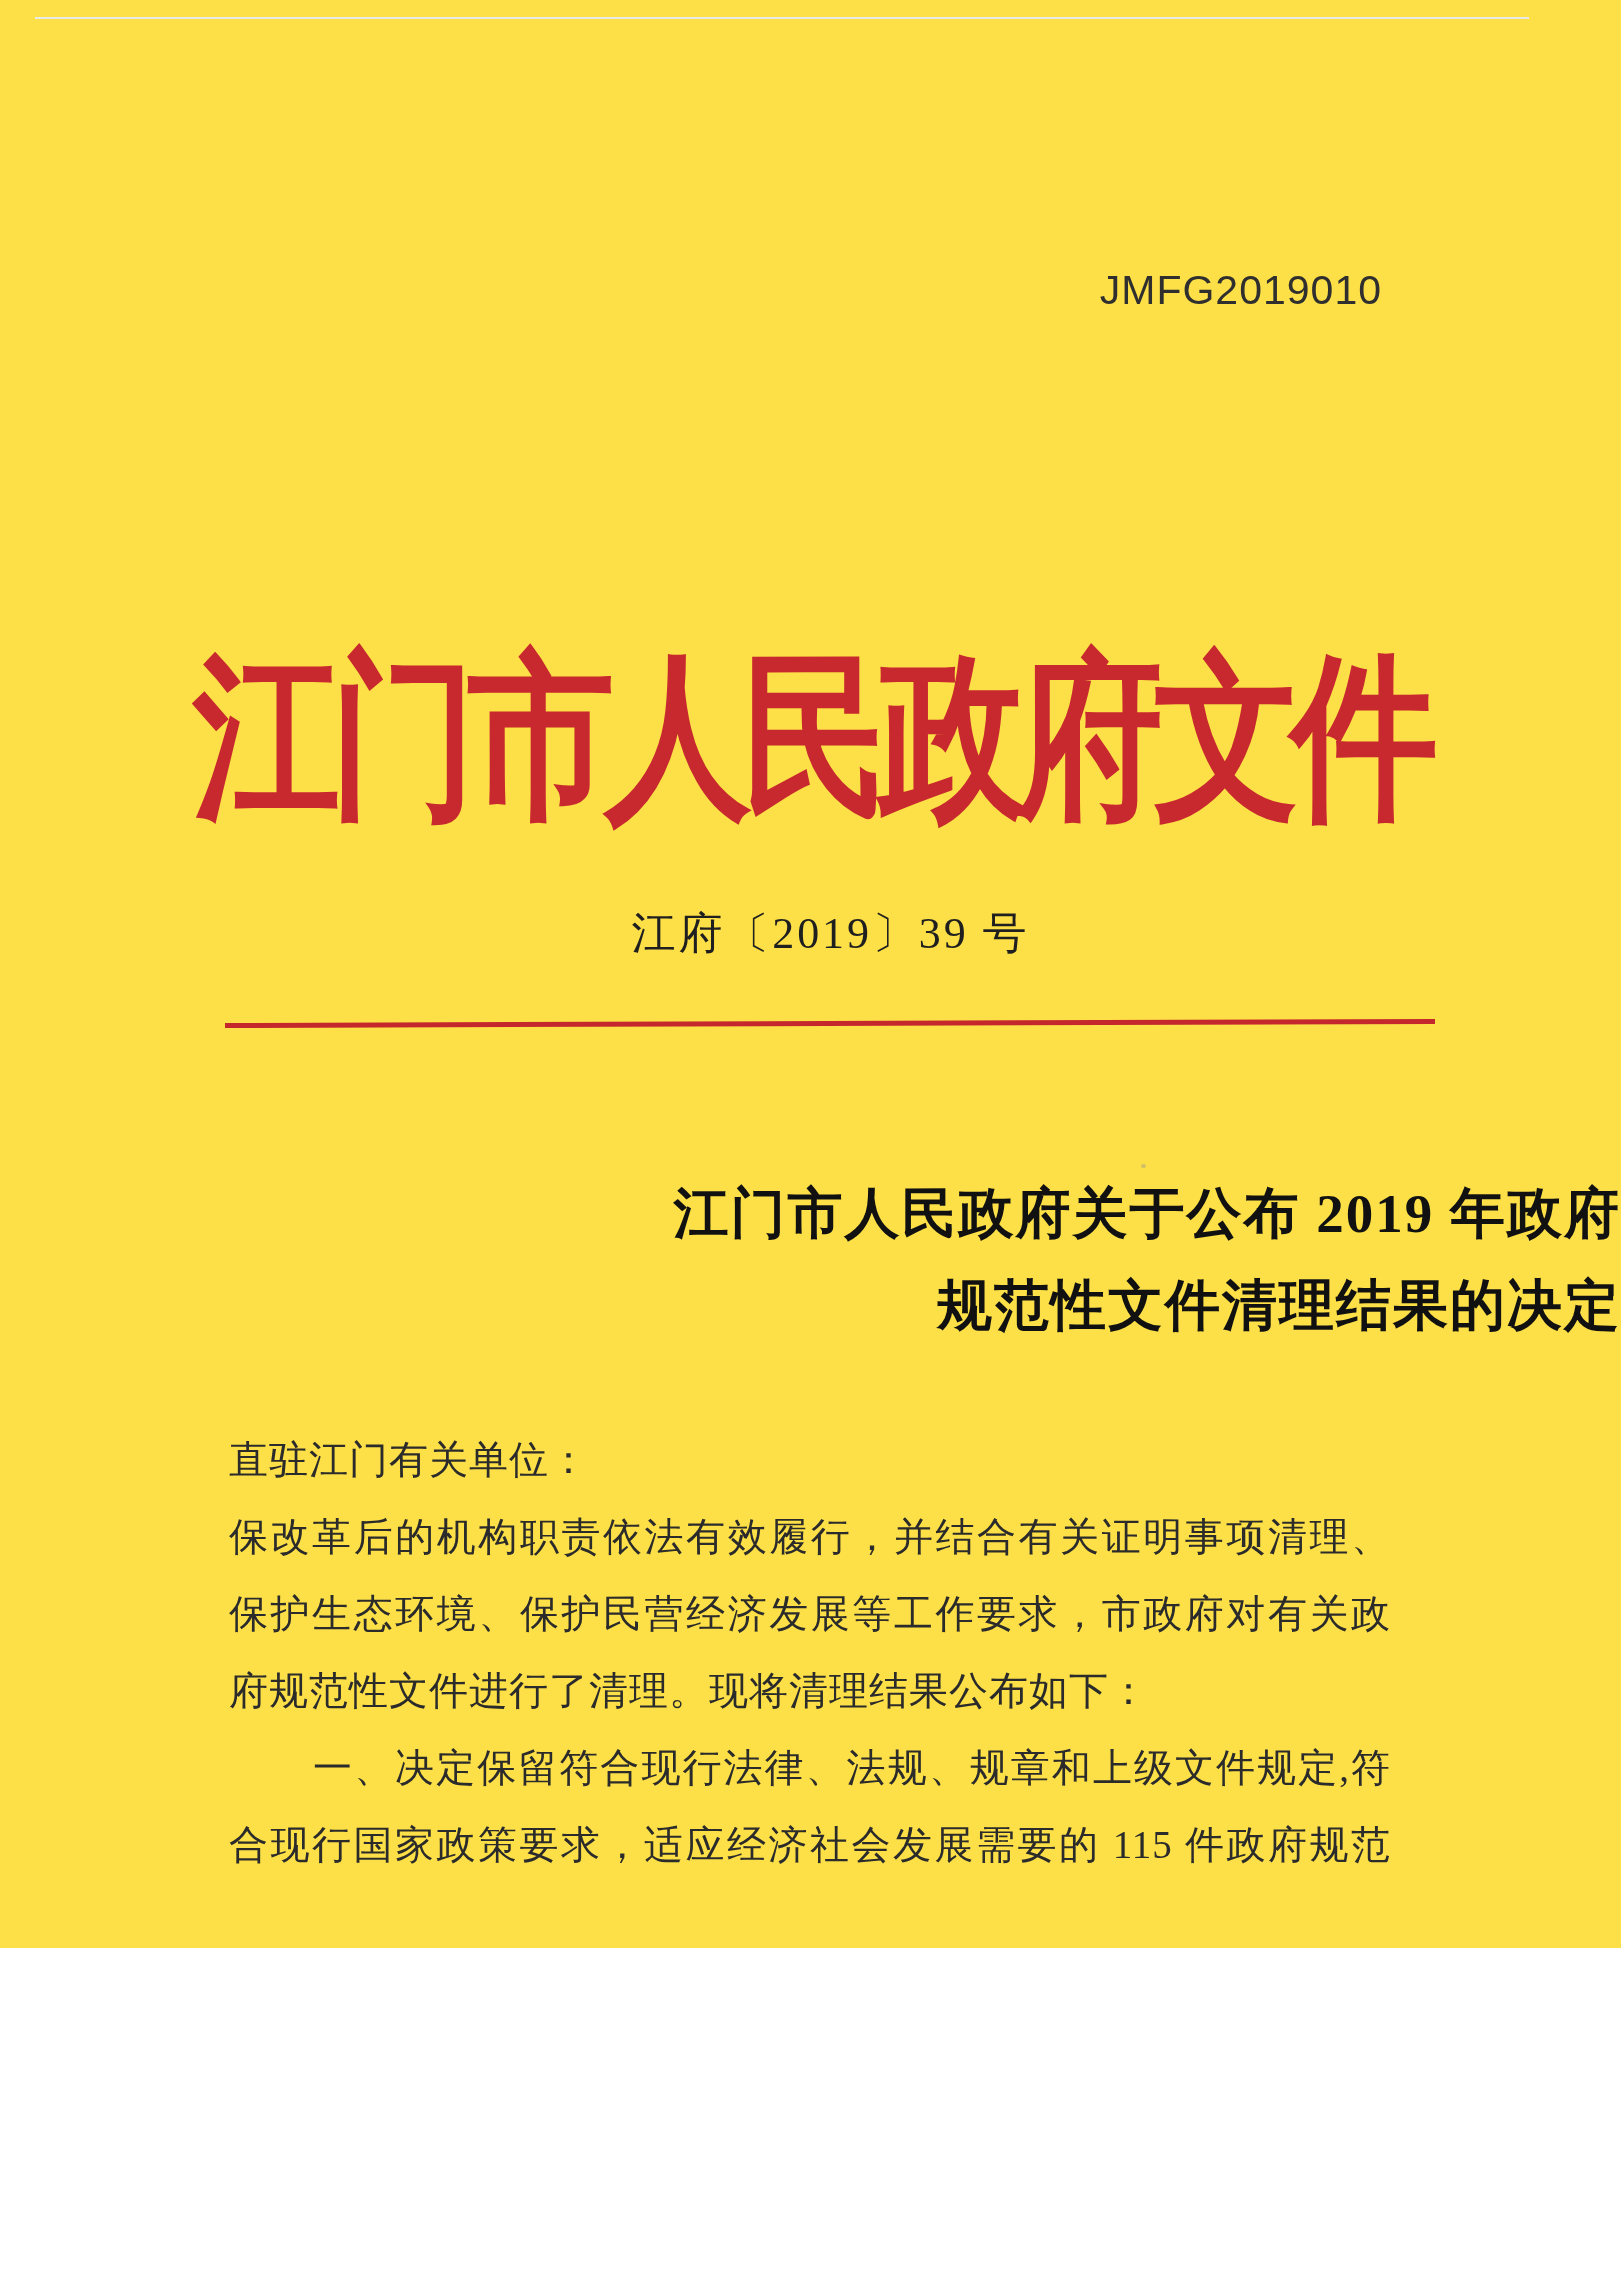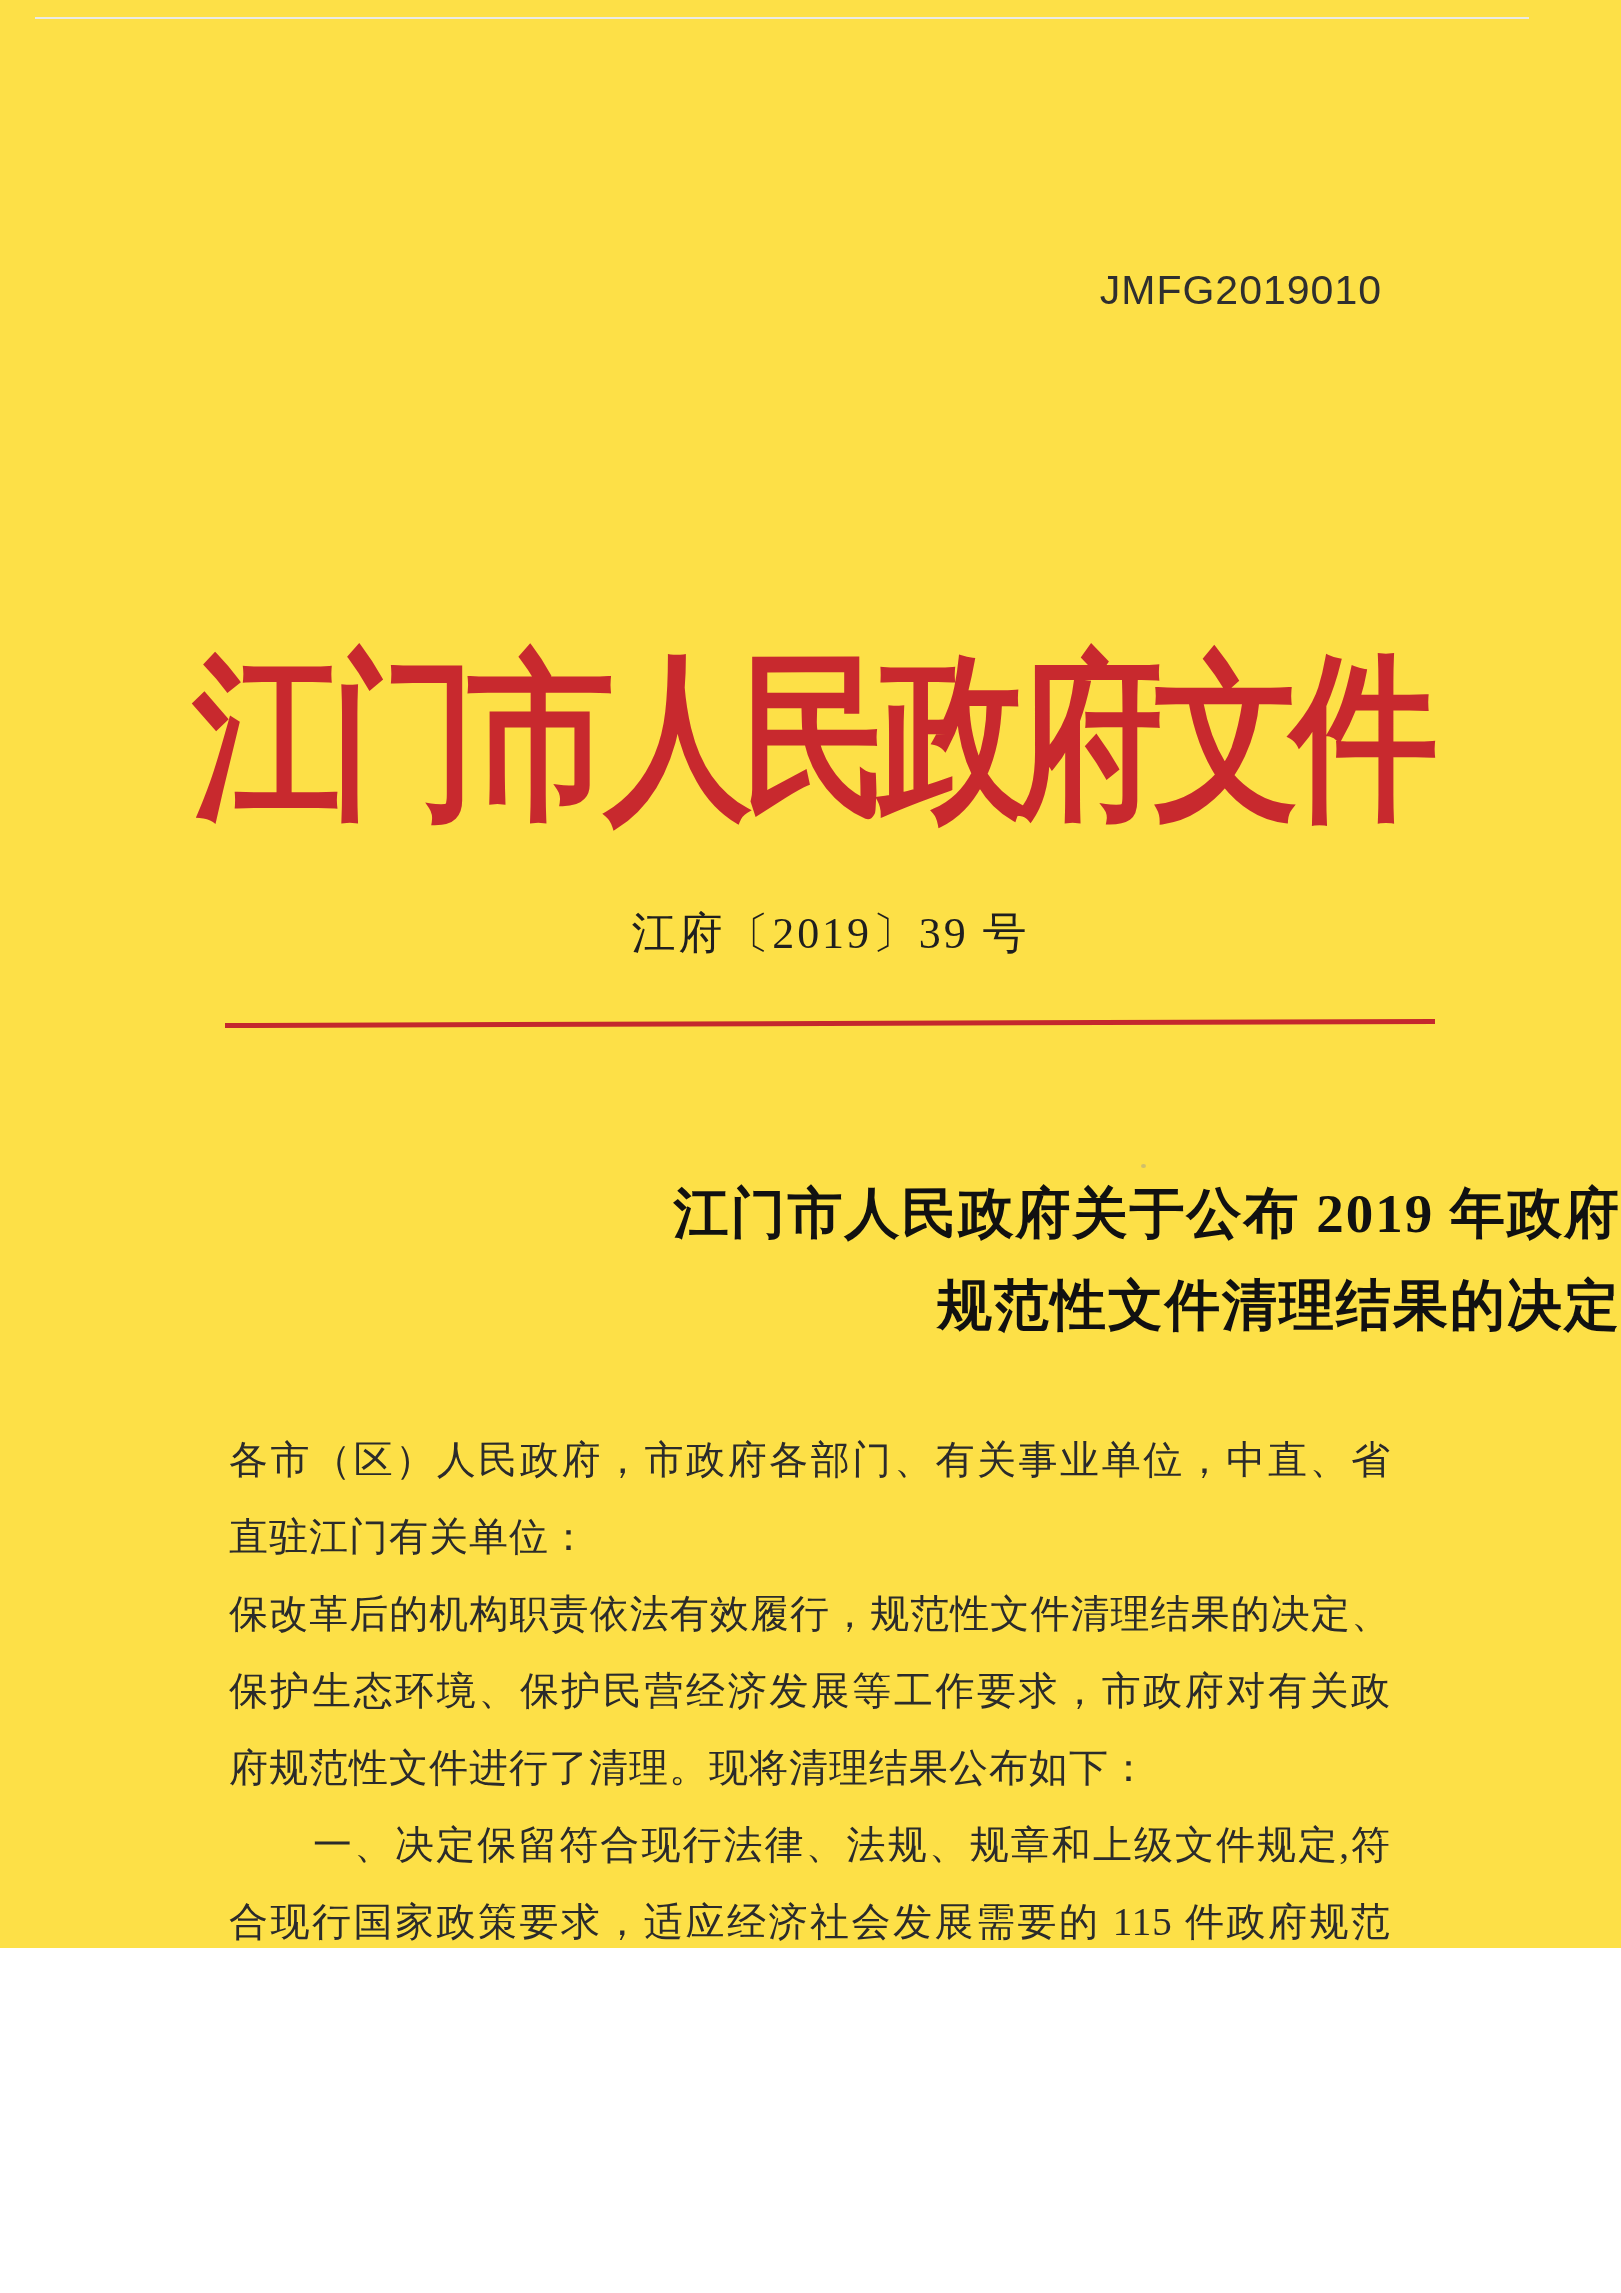--- a/index.html
+++ b/index.html
@@ -145,23 +145,22 @@
   <div class="doc-number">江府〔2019〕39 号</div>
 
   <div class="red-rule"></div>
 
   <div class="doc-title">
     <div>江门市人民政府关于公布 2019 年政府</div>
     <div>规范性文件清理结果的决定</div>
   </div>
 
   <div class="body-text">
-    <div class="line fill">各市（区）人民政府，市政府各部门、有关事业单位，中直、省</div>
     <div class="line">直驻江门有关单位：</div>
-    <div class="line fill">保改革后的机构职责依法有效履行，规范性文件清理结果的决定、</div>
+    <div class="line fill">保改革后的机构职责依法有效履行，并结合有关证明事项清理、</div>
     <div class="line fill">保护生态环境、保护民营经济发展等工作要求，市政府对有关政</div>
     <div class="line">府规范性文件进行了清理。现将清理结果公布如下：</div>
     <div class="line fill indent">一、决定保留符合现行法律、法规、规章和上级文件规定,符</div>
     <div class="line fill">合现行国家政策要求，适应经济社会发展需要的 115 件政府规范</div>
   </div>
 
   <div class="speck speck-a"></div>
   <div class="speck speck-b"></div>
 
   <div class="page-number">—1—</div>

